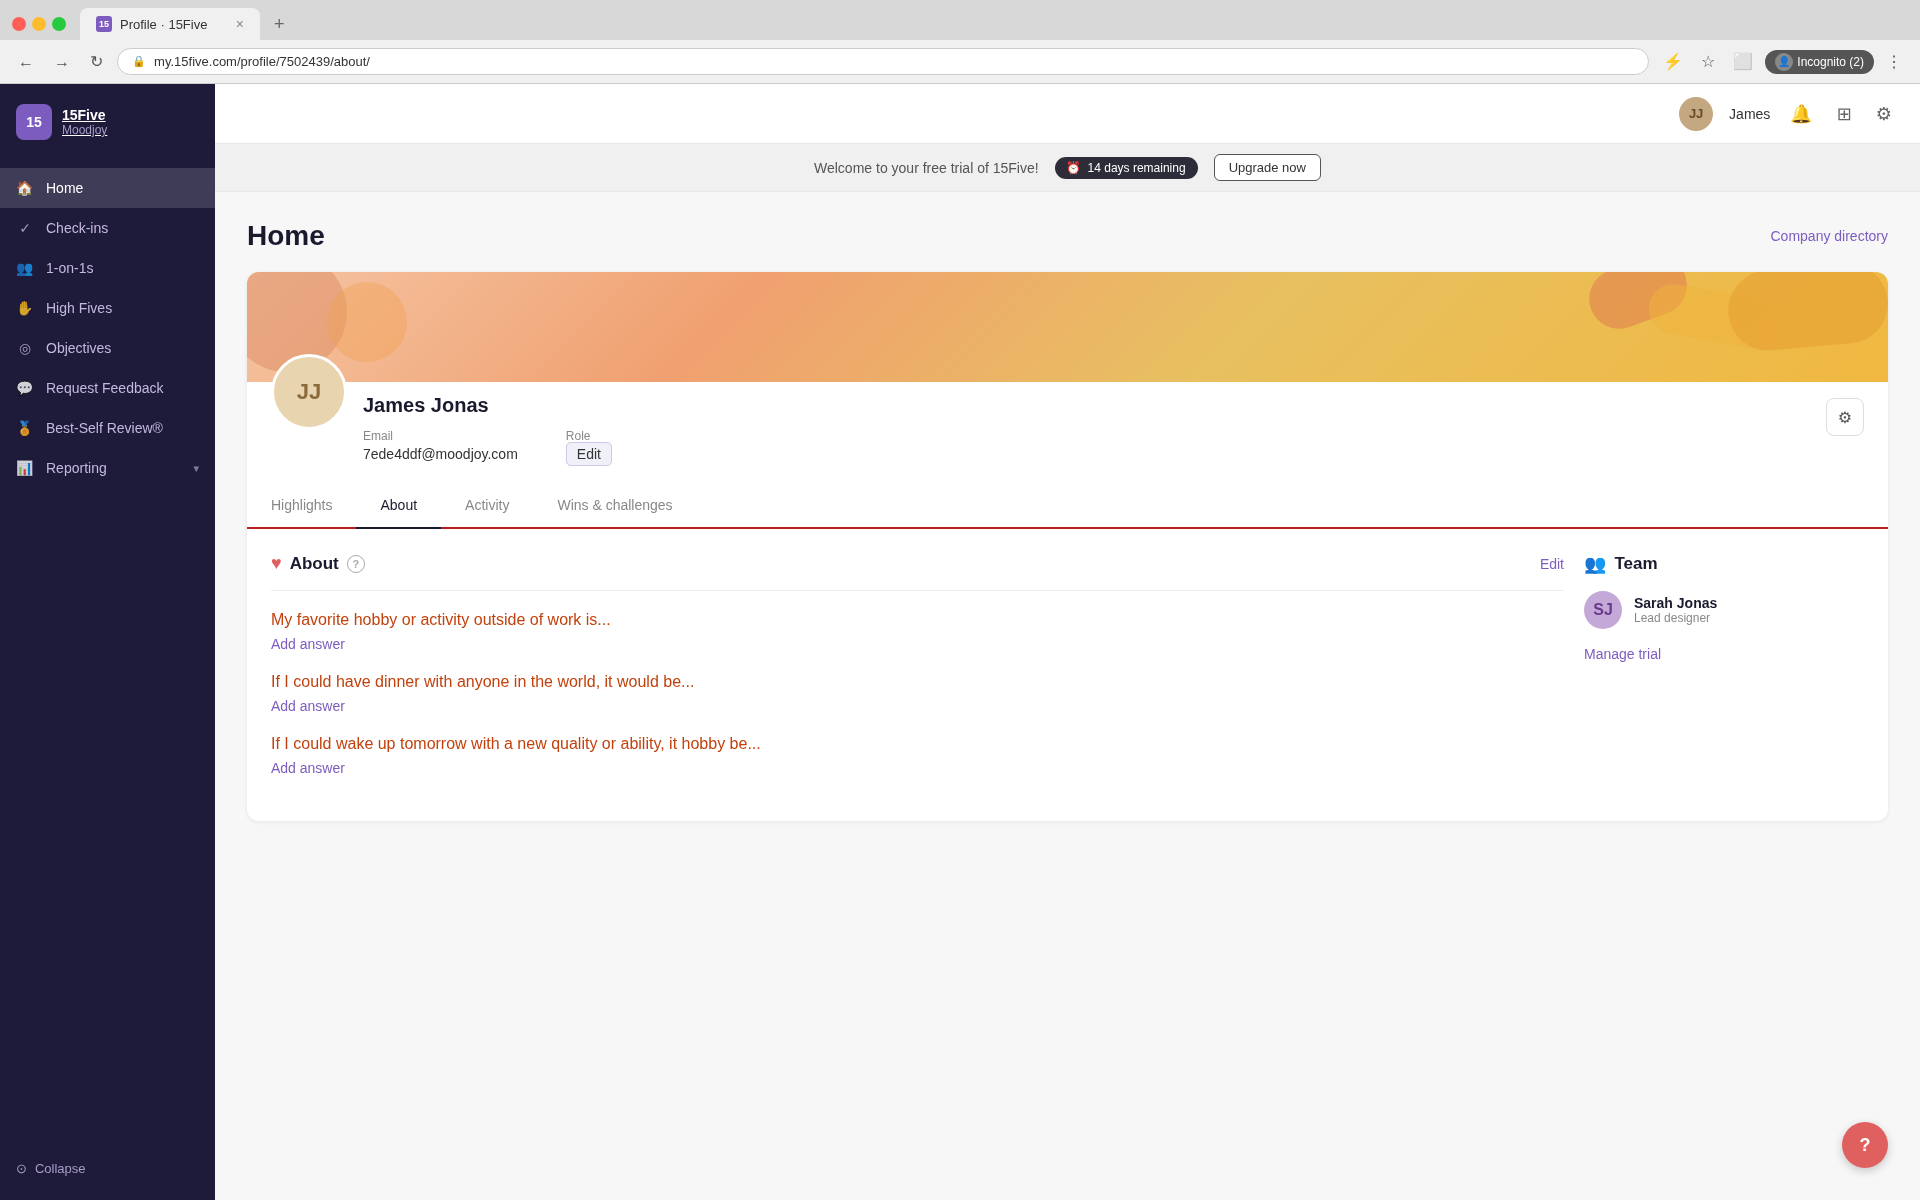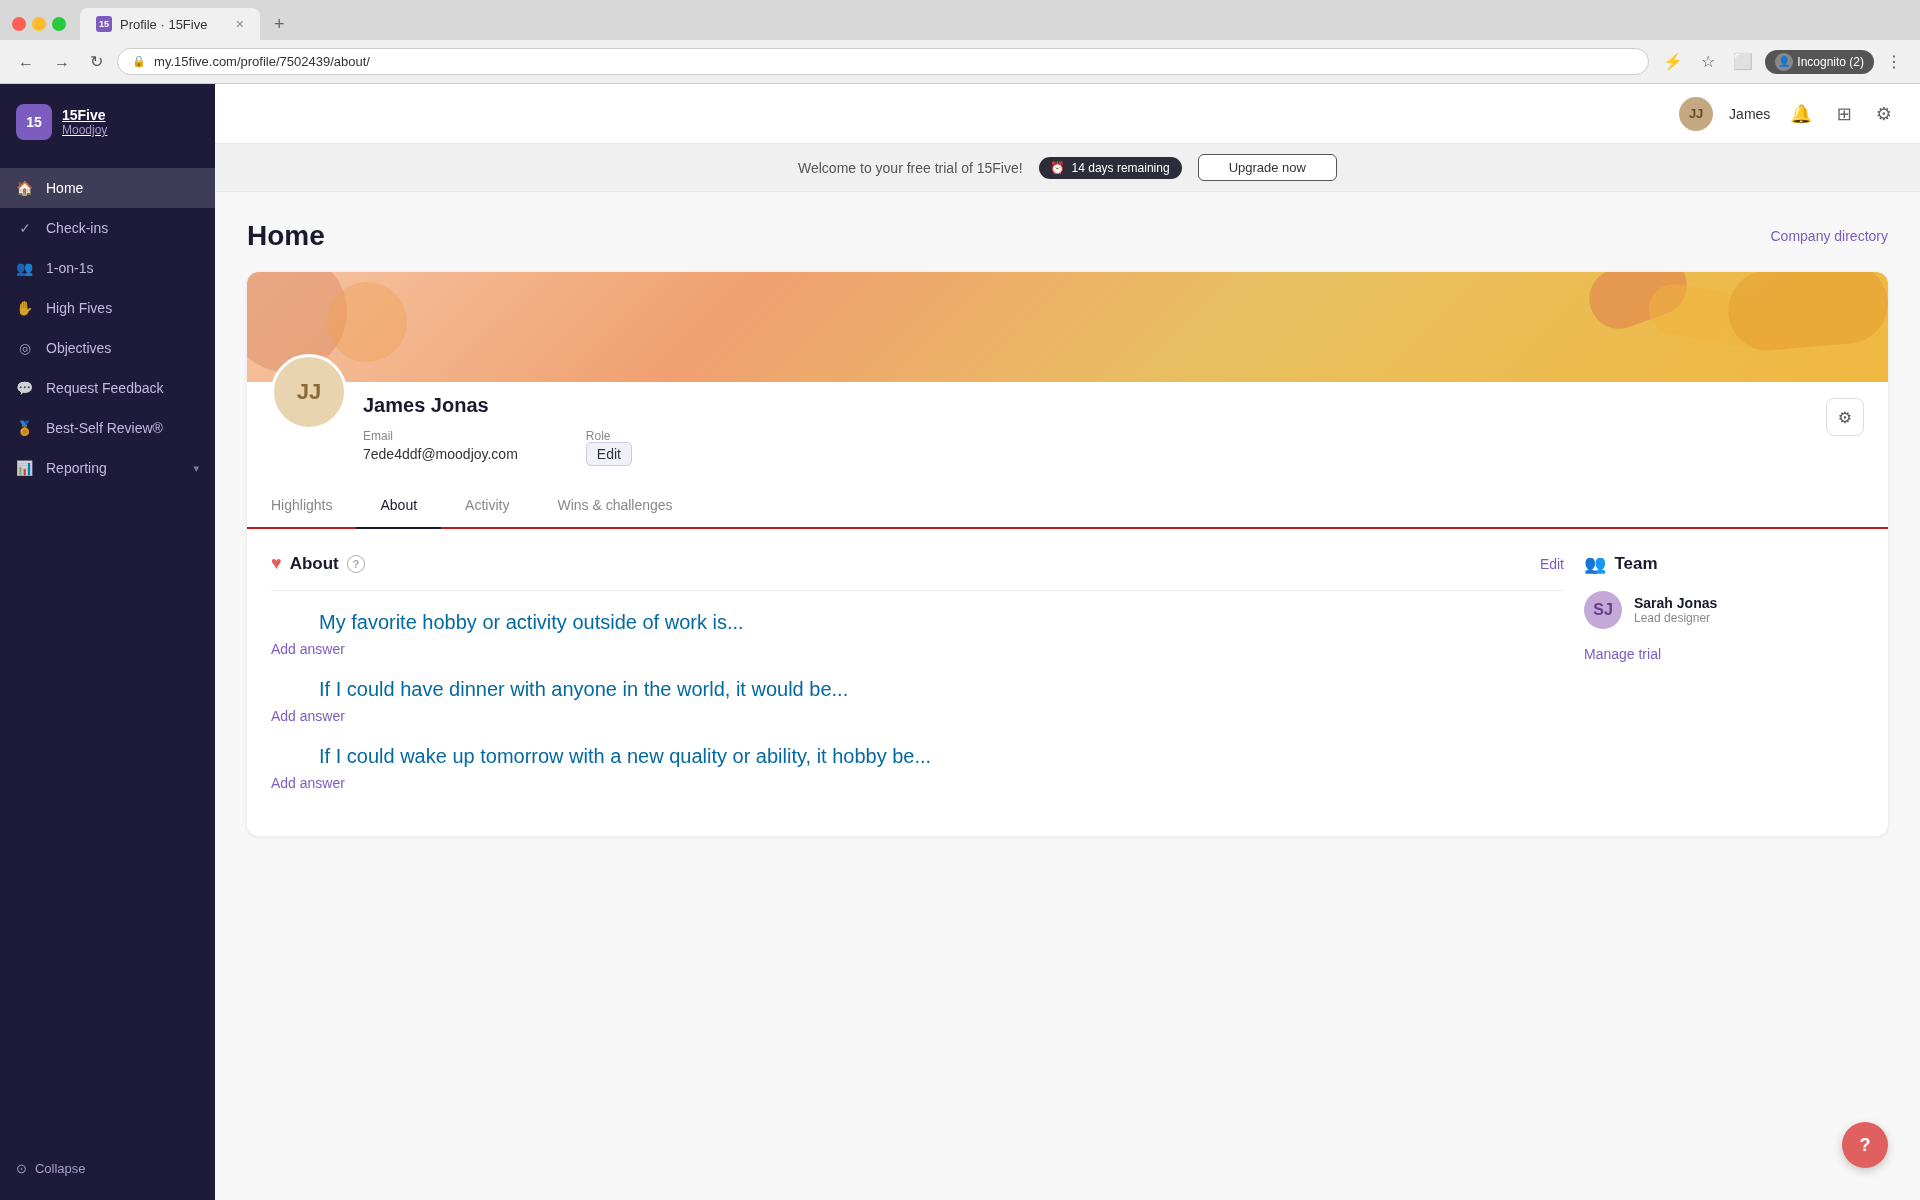--- a/index.html
+++ b/index.html
@@ -50,62 +50,62 @@
     
     .topbar { background: white; border-bottom: 1px solid #e8e8e8; padding: 0 24px; height: 60px; display: flex; align-items: center; justify-content: flex-end; flex-shrink: 0; }
     .topbar-right { display: flex; align-items: center; gap: 16px; }
     .topbar-avatar { width: 34px; height: 34px; background: #c4a882; border-radius: 50%; display: flex; align-items: center; justify-content: center; color: #6b4c2a; font-weight: 700; font-size: 13px; }
     .topbar-name { font-size: 14px; color: #333; font-weight: 500; }
     .topbar-icon-btn { background: none; border: none; color: #666; font-size: 18px; cursor: pointer; padding: 4px; }
 
     
     .banner { background: #f0f0f0; padding: 10px 24px; display: flex; align-items: center; justify-content: center; gap: 16px; font-size: 14px; color: #555; border-bottom: 1px solid #e8e8e8; flex-shrink: 0; }
     .banner-badge { background: #2d2d3a; color: white; border-radius: 16px; padding: 4px 12px; font-size: 12px; display: flex; align-items: center; gap: 6px; }
-    .upgrade-btn { border: 1.5px solid #555; background: white; border-radius: 6px; padding: 5px 30px; font-size: 13px; cursor: pointer; color: #333; }
+    .upgrade-btn { border: 1.5px solid #555; background: white; border-radius: 6px; padding: 5px 14px; font-size: 13px; cursor: pointer; color: #333; }
 
     
     .page-content { flex: 1; overflow-y: auto; padding: 28px 32px; }
     .page-header { display: flex; align-items: center; justify-content: space-between; margin-bottom: 20px; }
     .page-title { font-size: 28px; font-weight: 700; color: #1a1a2e; }
     .company-dir-link { color: #7c5cbf; font-size: 14px; font-weight: 500; cursor: pointer; text-decoration: none; }
 
     
     .profile-card { background: white; border-radius: 12px; overflow: hidden; box-shadow: 0 1px 4px rgba(0,0,0,0.08); }
     .profile-banner { height: 110px; background: linear-gradient(135deg, #f5c5a3 0%, #f0a070 30%, #e8c060 60%, #f0b840 100%); position: relative; overflow: hidden; }
     .profile-banner::before { content: ''; position: absolute; top: -20px; left: -20px; width: 120px; height: 120px; background: rgba(220,140,100,0.5); border-radius: 50%; }
     .profile-banner::after { content: ''; position: absolute; top: 10px; left: 80px; width: 80px; height: 80px; background: rgba(240,160,80,0.4); border-radius: 50%; }
     .profile-banner .shape1 { position: absolute; top: -10px; right: 200px; width: 100px; height: 60px; background: rgba(220,100,80,0.4); border-radius: 50px; transform: rotate(-20deg); }
     .profile-banner .shape2 { position: absolute; top: 20px; right: 100px; width: 140px; height: 50px; background: rgba(240,180,60,0.5); border-radius: 40px; transform: rotate(10deg); }
     .profile-banner .shape3 { position: absolute; top: -5px; right: 0; width: 160px; height: 80px; background: rgba(230,160,50,0.6); border-radius: 40px; transform: rotate(-5deg); }
     .profile-info-row { display: flex; align-items: flex-start; padding: 0 24px 20px; position: relative; }
     .profile-avatar { width: 76px; height: 76px; background: #e8d5b0; border-radius: 50%; display: flex; align-items: center; justify-content: center; color: #8a6a3a; font-weight: 700; font-size: 22px; margin-top: -28px; border: 3px solid white; flex-shrink: 0; }
     .profile-details { flex: 1; padding: 12px 0 0 16px; }
     .profile-name { font-size: 20px; font-weight: 700; color: #1a1a2e; margin-bottom: 12px; }
-    .profile-meta { display: flex; gap: 68px; }
+    .profile-meta { display: flex; gap: 48px; }
     .profile-meta-item label { font-size: 12px; color: #888; display: block; margin-bottom: 2px; }
     .profile-meta-item span { font-size: 14px; color: #333; }
     .profile-role-badge { background: #f0f0f8; border: 1px solid #d0c8e8; color: #5a4a8a; border-radius: 5px; padding: 3px 10px; font-size: 13px; font-weight: 500; }
     .profile-settings-btn { position: absolute; right: 24px; top: 16px; width: 38px; height: 38px; border: 1.5px solid #ddd; border-radius: 8px; background: white; cursor: pointer; display: flex; align-items: center; justify-content: center; color: #555; font-size: 16px; }
 
     
     .profile-tabs { display: flex; border-bottom: 2px solid #b91c1c; }
     .profile-tab { padding: 14px 24px; font-size: 14px; color: #888; cursor: pointer; border-bottom: 2px solid transparent; margin-bottom: -2px; font-weight: 500; }
     .profile-tab.active { color: #1a1a2e; border-bottom-color: #1a1a2e; }
 
     
     .profile-body { display: flex; gap: 20px; padding: 24px; }
     .about-section { flex: 1; }
     .about-header { display: flex; align-items: center; justify-content: space-between; margin-bottom: 16px; }
     .about-title { display: flex; align-items: center; gap: 8px; font-size: 17px; font-weight: 700; color: #1a1a2e; }
     .about-heart { color: #e06060; font-size: 18px; }
     .about-help { width: 18px; height: 18px; border-radius: 50%; border: 1.5px solid #aaa; color: #aaa; font-size: 11px; display: inline-flex; align-items: center; justify-content: center; cursor: pointer; }
     .edit-link { color: #7c5cbf; font-size: 14px; font-weight: 500; cursor: pointer; }
     .about-divider { border: none; border-top: 1px solid #eee; margin: 0 0 20px; }
     .about-question { margin-bottom: 20px; }
-    .about-question p { font-size: 20px; color: #0369a1; margin-bottom: 6px; margin-left: 48px; }
+    .about-question p { font-size: 16px; color: #c2410c; margin-bottom: 6px; }
     .add-answer-link { color: #7c5cbf; font-size: 14px; cursor: pointer; font-weight: 500; }
 
     
     .team-section { width: 280px; flex-shrink: 0; }
     .team-header { display: flex; align-items: center; gap: 8px; font-size: 17px; font-weight: 700; color: #1a1a2e; margin-bottom: 16px; }
     .team-icon { color: #7c5cbf; font-size: 18px; }
     .team-member { display: flex; align-items: center; gap: 12px; margin-bottom: 16px; }
     .team-avatar { width: 38px; height: 38px; background: #c4a8d8; border-radius: 50%; display: flex; align-items: center; justify-content: center; color: #6a3a8a; font-weight: 700; font-size: 16px; flex-shrink: 0; }
     .team-member-info { display: flex; flex-direction: column; }
     .team-member-name { font-size: 14px; font-weight: 600; color: #1a1a2e; }

